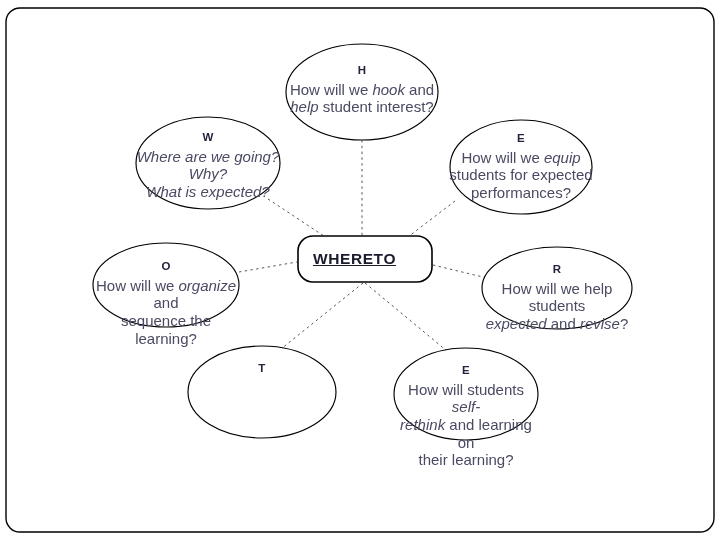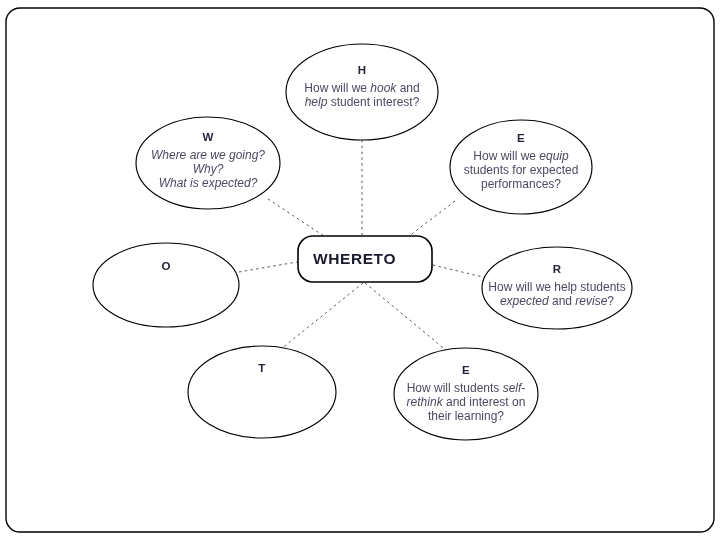--- a/index.html
+++ b/index.html
@@ -35,21 +35,21 @@
   .node-letter {
     display: block;
     font-weight: bold;
     font-size: 11.5px;
     color: #23233c;
     letter-spacing: .3px;
     margin-bottom: 3px;
   }
   .node-body {
     display: block;
-    font-size: 12px;
+    font-size: 15px;
     color: #4a4a63;
   }
   .node-body i {
     font-style: italic;
   }
   .center-label {
     position: absolute;
     text-align: center;
     font-weight: bold;
     font-size: 15.5px;
@@ -82,42 +82,43 @@
       <ellipse cx="521" cy="167" rx="71" ry="47"></ellipse>
       <ellipse cx="166" cy="285" rx="73" ry="42"></ellipse>
       <ellipse cx="557" cy="288" rx="75" ry="41"></ellipse>
       <ellipse cx="262" cy="392" rx="74" ry="46"></ellipse>
       <ellipse cx="466" cy="394" rx="72" ry="46"></ellipse>
     </g>
 
     <rect x="298" y="236" width="134" height="46" rx="15" ry="15" fill="#ffffff" stroke="#000000" stroke-width="1.6"></rect>
   </svg>
 
-  <div class="center-label" style="left:298px; top:250px; width:113px;">WHERETO</div>
+  <div class="center-label" style="left:298px; top:250px; width:113px;text-decoration:underline;">WHERETO</div>
 
   <div class="node-text" id="label-h" style="left:282px; top:64px;  width:160px;">
       <span class="node-letter">H</span>
       <span class="node-body"><span>How will we </span><i>hook</i><span> and</span><br><i>help</i><span> student interest?</span></span>
     </div>
   <div class="node-text" id="label-w" style="left:133px; top:131px; width:150px;">
       <span class="node-letter">W</span>
       <span class="node-body"><i>Where are we going?</i><br><i>Why?</i><br><i>What is expected?</i></span>
     </div>
   <div class="node-text" id="label-e1" style="left:447px; top:132px; width:148px;">
       <span class="node-letter">E</span>
       <span class="node-body"><span>How will we </span><i>equip</i><br><span>students for expected</span><br><span>performances?</span></span>
     </div>
   <div class="node-text" id="label-o" style="left:91px;  top:260px; width:150px;">
       <span class="node-letter">O</span>
+      <span class="node-body"><span>How will we </span><i>organize</i><span> and</span><br><span>sequence the learning?</span></span>
     </div>
   <div class="node-text" id="label-r" style="left:480px; top:263px; width:154px;">
       <span class="node-letter">R</span>
       <span class="node-body"><span>How will we help students</span><br><i>expected</i><span> and </span><i>revise</i><span>?</span></span>
     </div>
   <div class="node-text" id="label-t" style="left:186px; top:362px; width:152px;">
       <span class="node-letter">T</span>
     </div>
   <div class="node-text" id="label-e2" style="left:392px; top:364px; width:148px;">
       <span class="node-letter">E</span>
-      <span class="node-body"><span>How will students </span><i>self-</i><br><i>rethink</i><span> and interest on</span><br><span>their learning?</span></span>
+      <span class="node-body"><span>How will students </span><i>self-</i><br><i>rethink</i><span> and learning on</span><br><span>their learning?</span></span>
     </div>
 
 </div>
 
 </body></html>

